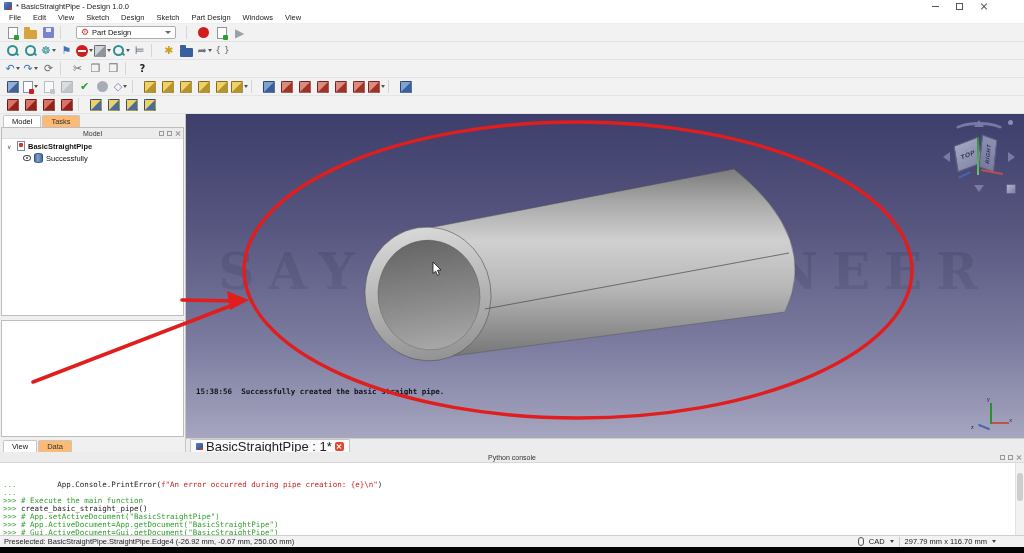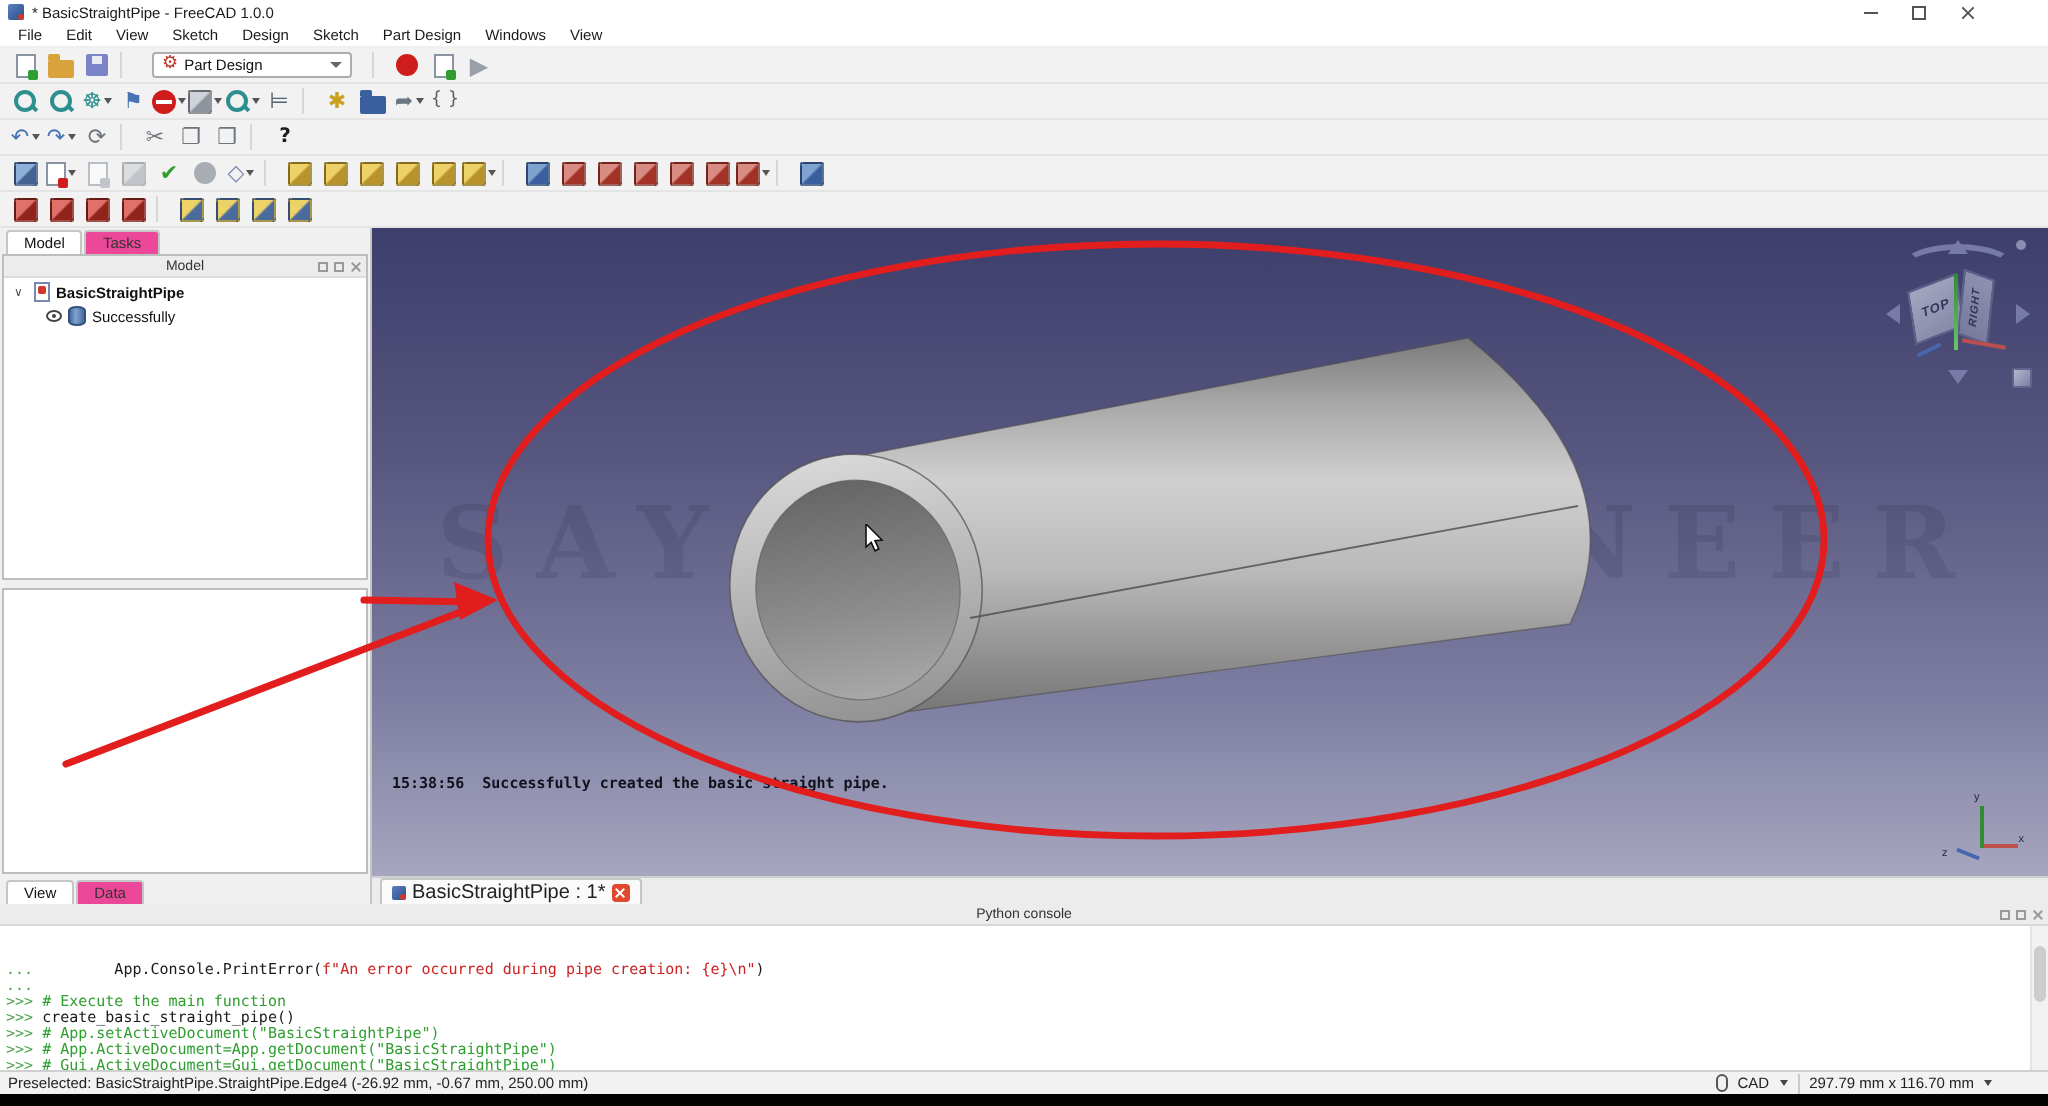--- a/index.html
+++ b/index.html
@@ -44,23 +44,23 @@
   .ic.cube{width:12px;height:12px;border-radius:1px;border:1px solid rgba(0,0,0,.28);
       background:linear-gradient(135deg,var(--c1,#ccc) 0%,var(--c1,#ccc) 46%,var(--c2,#888) 54%,var(--c2,#888) 100%)}
   .wbcombo{display:inline-flex;align-items:center;gap:3px;background:#fff;border:1px solid #adadad;border-radius:2px;height:13px;padding:0 4px;font-size:7.5px;margin:0 7px;min-width:100px;color:#111}
   .wbgear{font-family:"DejaVu Sans",sans-serif;font-size:9px;color:#c0392b;line-height:1}
   .wbchev{margin-left:auto;width:0;height:0;border-left:3px solid transparent;border-right:3px solid transparent;border-top:3.5px solid #666}
 
   
   .main{display:flex;height:338px}
   .left{width:186px;display:flex;flex-direction:column;background:#f0f0f0;border-right:1px solid #c6c6c6;padding:0 1px}
   .ltabs{height:13px;display:flex;align-items:flex-end;padding-left:2px;gap:1px;font-size:7.5px;flex:none}
-  .tab{padding:1px 8px;background:#ec4899;border:1px solid #c6c6c6;border-bottom:none;border-radius:2px 2px 0 0;color:#333}
+  .tab{padding:1px 8px;background:#fdba74;border:1px solid #c6c6c6;border-bottom:none;border-radius:2px 2px 0 0;color:#333}
   .tab.active{background:#fff;color:#111}
-  .tree-wrap{height:163px;background:#fff;border:1px solid #bdbdbd;flex:none;overflow:hidden}
+  .tree-wrap{height:189px;background:#fff;border:1px solid #bdbdbd;flex:none;overflow:hidden}
   .phead{height:11px;background:#ececec;display:flex;align-items:center;justify-content:center;font-size:7px;color:#333;position:relative;border-bottom:1px solid #ddd}
   .picons{position:absolute;right:3px;top:2.5px;display:flex;gap:3px}
   .pic{width:5px;height:5px;border:1px solid #999}
   .pic.x{position:relative;border:none}
   .pic.x::before,.pic.x::after{content:"";position:absolute;left:0;top:2px;width:6px;height:1px;background:#999}
   .pic.x::before{transform:rotate(45deg)}.pic.x::after{transform:rotate(-45deg)}
   .trow{display:flex;align-items:center;gap:3px;font-size:7.5px;padding:2px 0 0 5px;color:#111}
   .trow.child{padding-left:21px}
   .texp{font-size:6px;color:#555;width:7px}
   .doc{width:8px;height:10px;background:#fff;border:1px solid #7a87b0;position:relative;flex:none}
@@ -109,21 +109,21 @@
   .ax-x{left:22px;bottom:6px;width:17px;height:2px;background:#c0504d}
   .ax-z{left:8px;bottom:2px;width:12px;height:2px;background:#4668b0;transform:rotate(22deg)}
   .axlab{position:absolute}
   .axlab.y{left:17px;top:0}
   .axlab.x{right:0;bottom:7px}
   .axlab.z{left:1px;bottom:0}
 
   
   .mdibar{height:14px;background:#ececec;border-top:1px solid #cfcfcf;display:flex;align-items:flex-end;padding-left:4px}
   .mditab{display:inline-flex;align-items:center;gap:3px;background:#fafafa;border:1px solid #c6c6c6;border-bottom:none;
-      border-radius:2px 2px 0 0;height:13px;padding:0 5px;font-size:10px;color:#222}
+      border-radius:2px 2px 0 0;height:13px;padding:0 5px;font-size:13px;color:#222}
   .mclose{width:9px;height:9px;background:#e0492f;border-radius:2px;position:relative}
   .mclose::before,.mclose::after{content:"";position:absolute;left:1.5px;top:4px;width:6px;height:1px;background:#fff}
   .mclose::before{transform:rotate(45deg)}.mclose::after{transform:rotate(-45deg)}
 
   
   .pyhead{height:11px;background:#ececec;border-bottom:1px solid #d8d8d8;position:relative;display:flex;align-items:center;justify-content:center;font-size:7px;color:#333}
   .pyhead .picons{top:2.5px}
   .pybody{height:72px;background:#fff;position:relative;font-family:"DejaVu Sans Mono",monospace;font-size:7.5px;line-height:8px;padding:2px 10px 0 3px;white-space:pre;overflow:hidden}
   .pyscroll{position:absolute;right:0;top:0;bottom:0;width:9px;background:#f2f2f2;border-left:1px solid #e2e2e2}
   .pythumb{position:absolute;top:10px;left:1px;width:6px;height:28px;background:#cdcdcd;border-radius:3px}
@@ -137,21 +137,21 @@
   .blackbar{height:7px;background:#030303}
 
   
   .annot{position:absolute;inset:0;z-index:50;pointer-events:none}
 </style>
 </head>
 <body>
 
 <div class="titlebar">
   <span class="appicon"></span>
-  <span>* BasicStraightPipe - FreeCAD 1.0.0</span>
+  <span>* BasicStraightPipe - Design 1.0.0</span>
   <span class="winbtns">
     <span class="wmin"></span>
     <span class="wmax"></span>
     <span class="wclose"></span>
   </span>
 </div>
 
 <div class="menubar">
     <span class="menu-item">File</span>
     <span class="menu-item">Edit</span>

